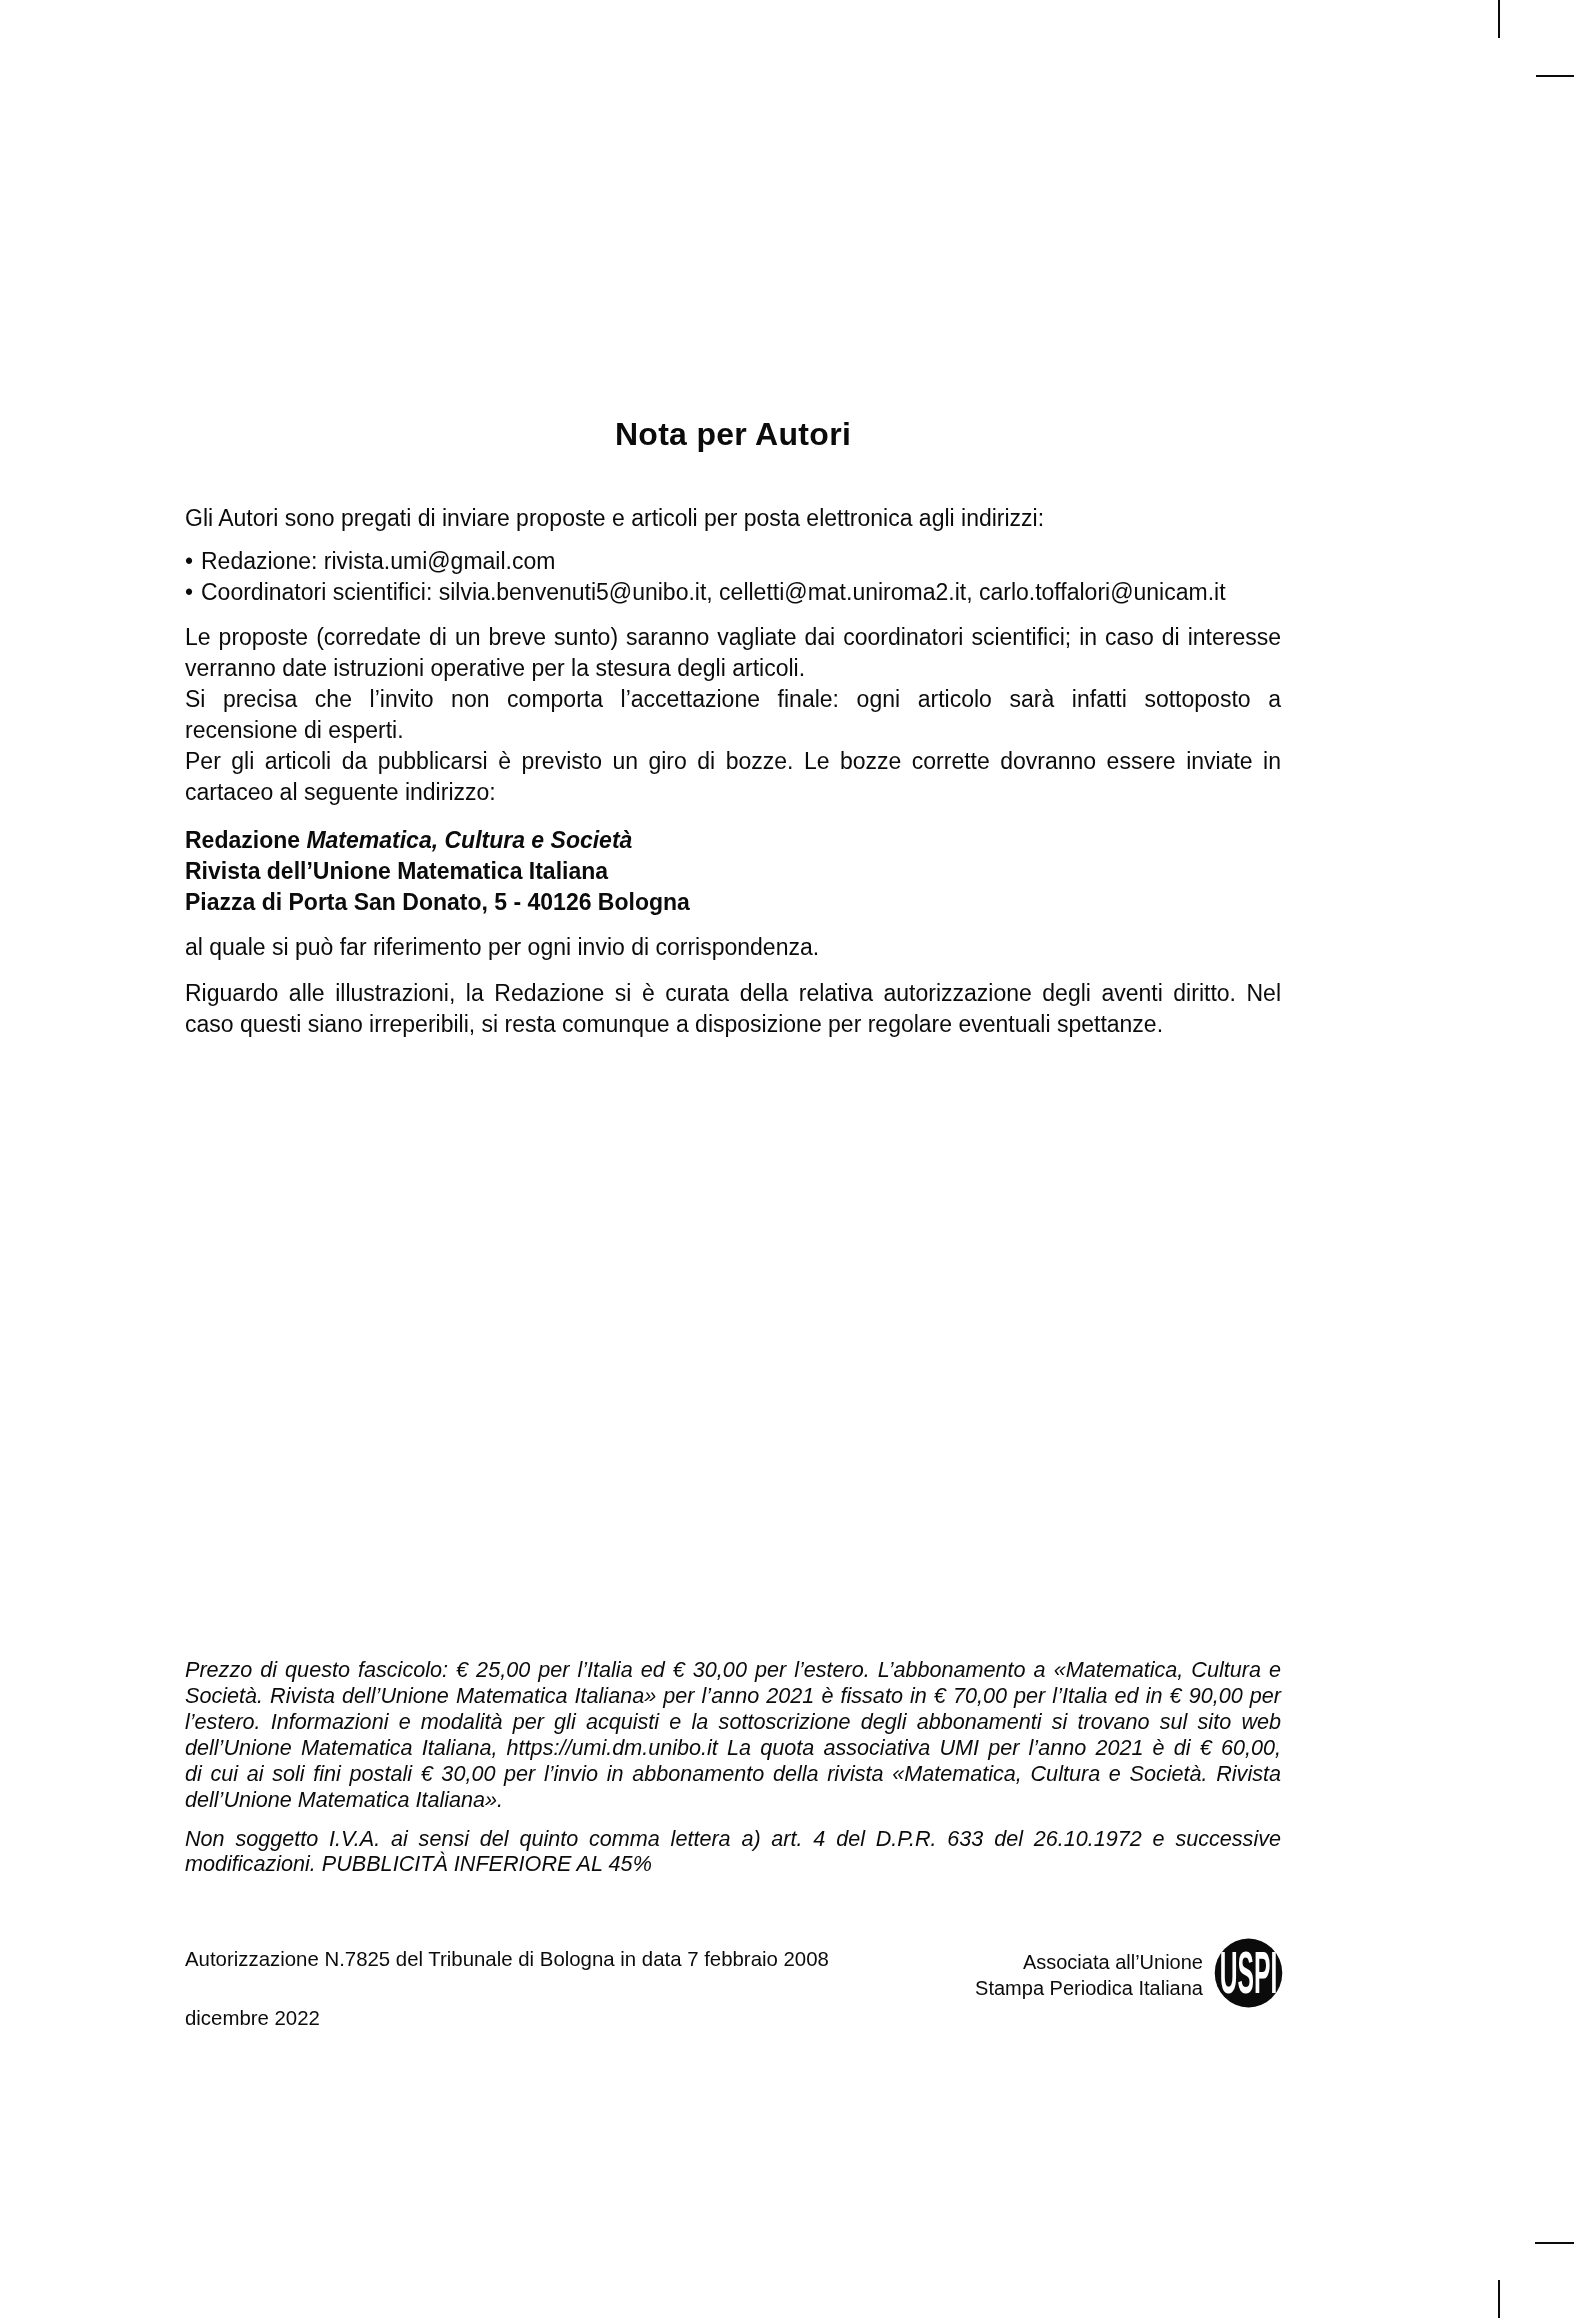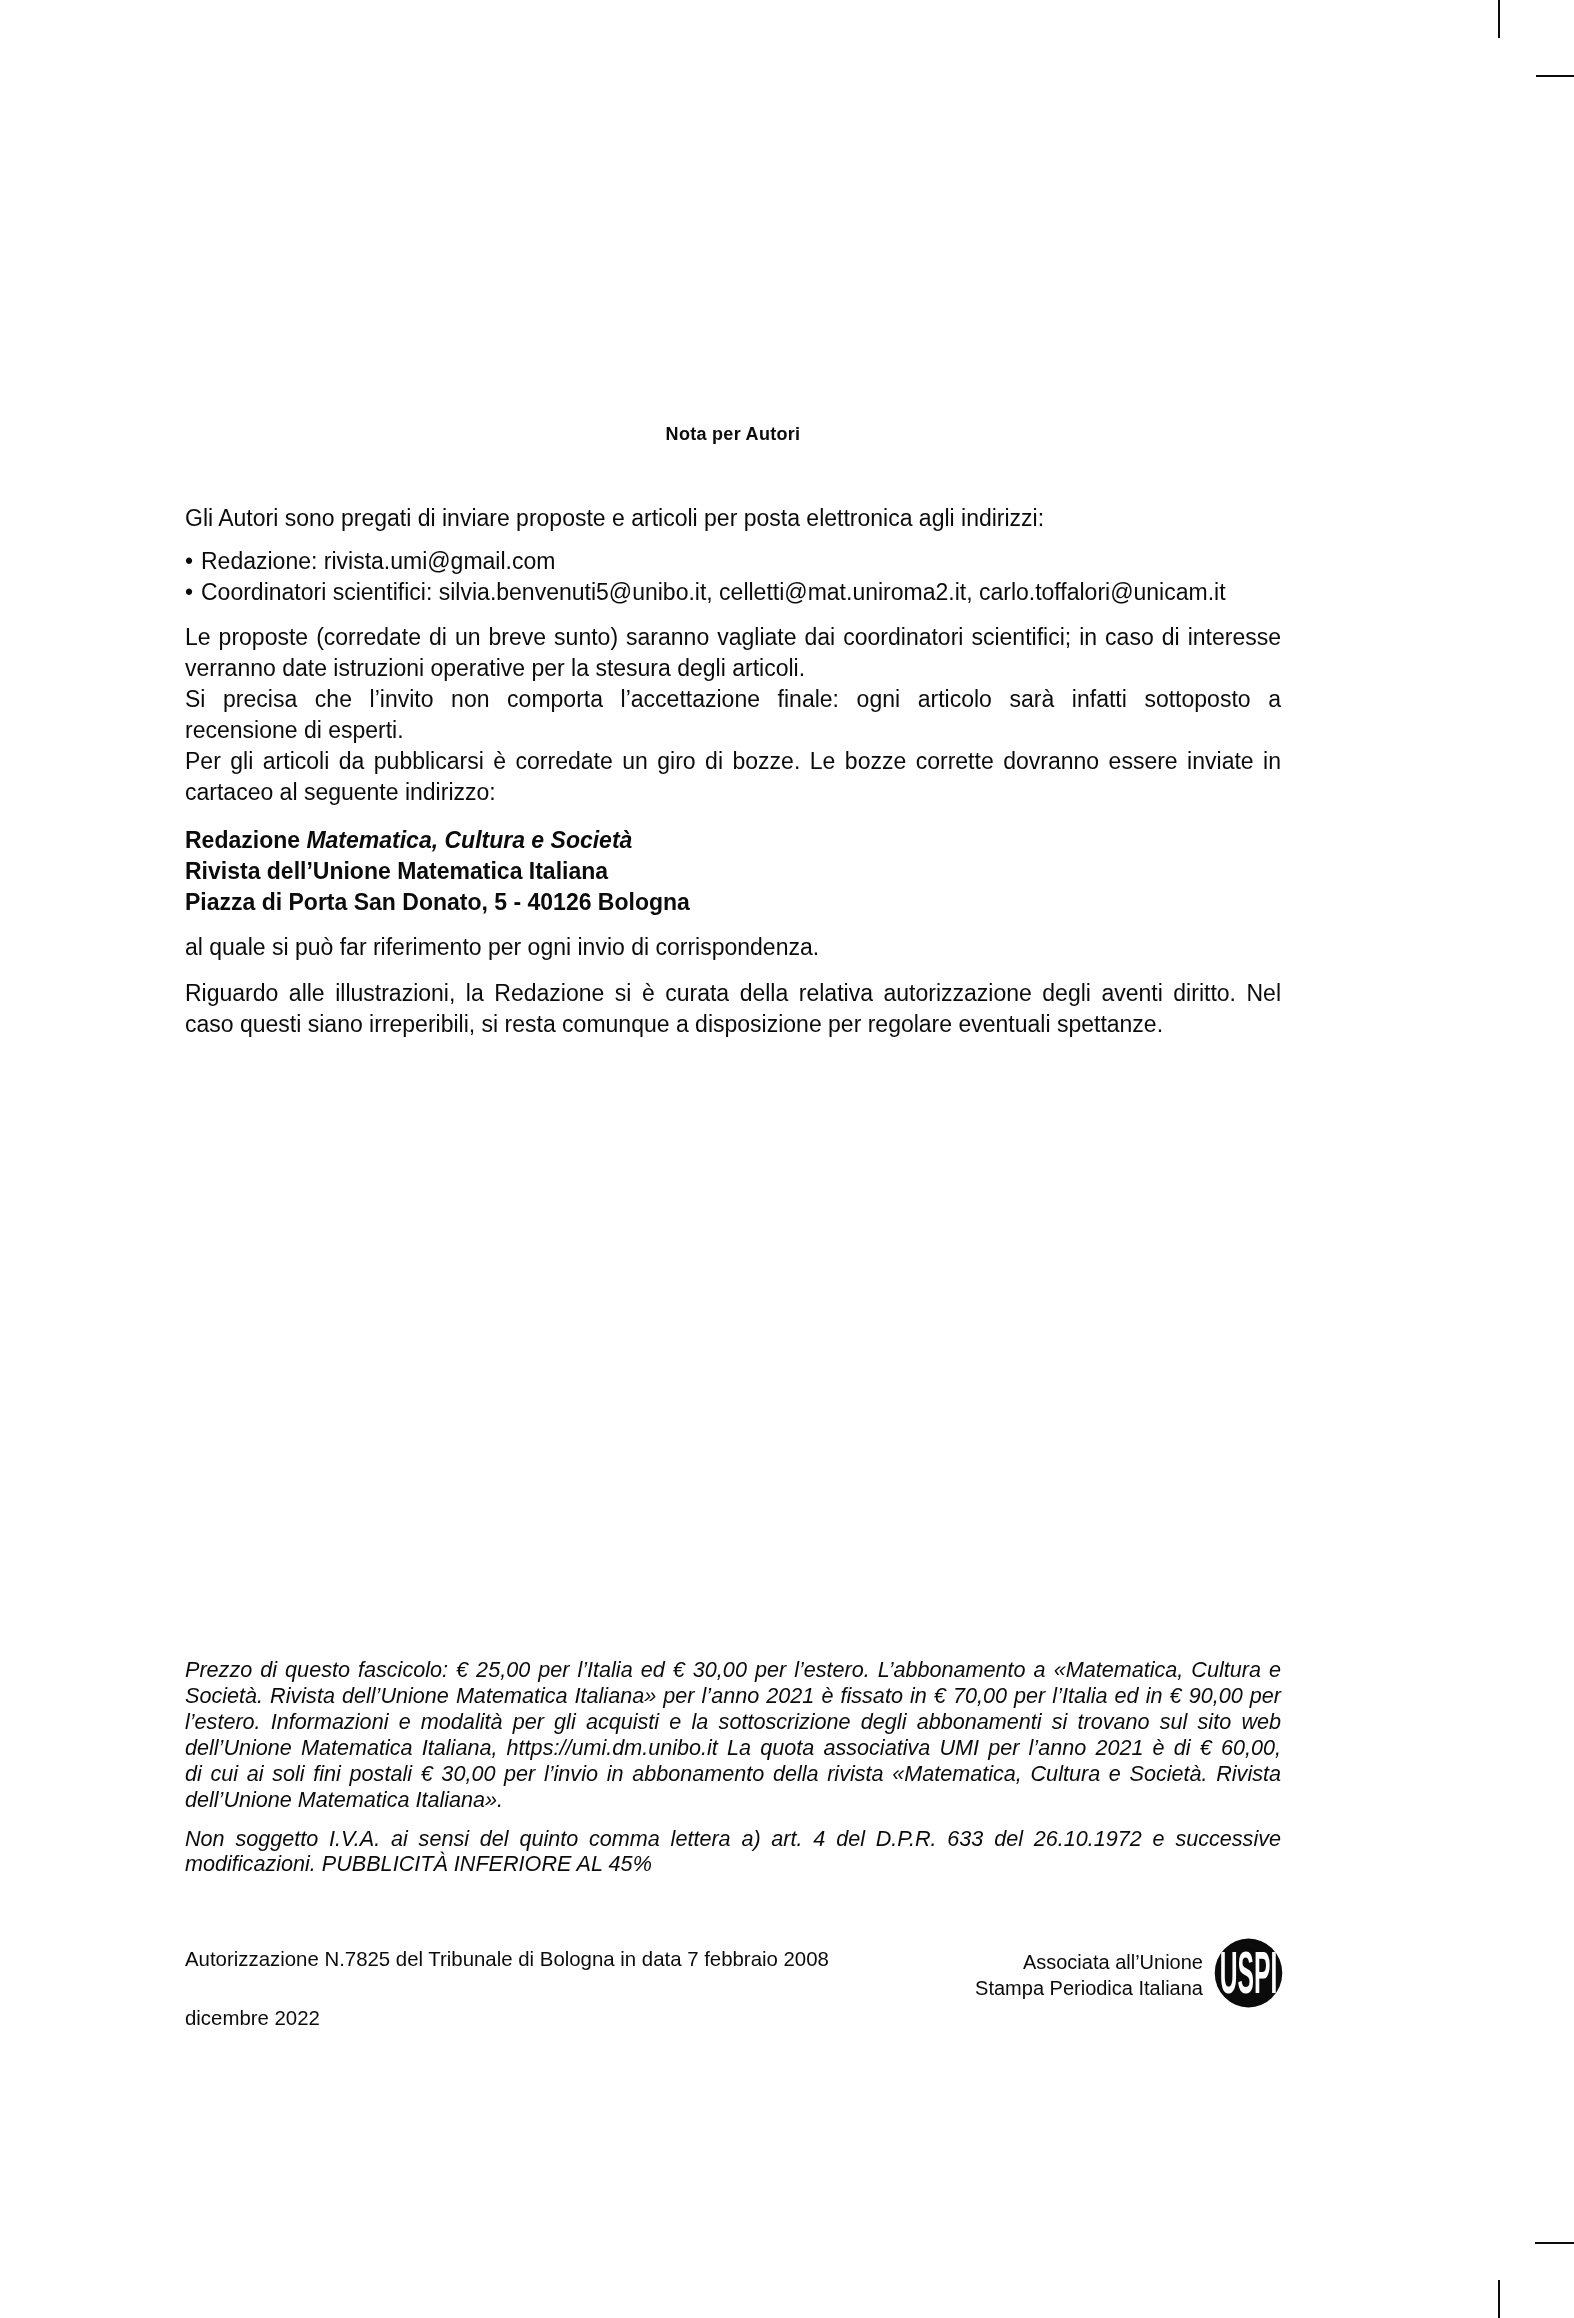--- a/index.html
+++ b/index.html
@@ -6,21 +6,21 @@
   .page{
     position:relative;
     width:1574px;height:2319px;
     background:#ffffff;
     font-family:"Liberation Sans", sans-serif;
     color:#0b0b0b;
     overflow:hidden;
   }
   .col{position:absolute;left:185px;width:1096px;}
   .title{
-    font-size:18px;font-weight:bold;line-height:25px;text-align:center;
+    font-size:32px;font-weight:bold;line-height:25px;text-align:center;
     letter-spacing:0.3px;
   }
   .body-line{font-size:23px;line-height:31px;white-space:nowrap;}
   .wrapcol .body-line{white-space:normal;}
   .just{white-space:normal;text-align:justify;text-align-last:justify;}
   .bullet-row{display:block;}
   .bullet{display:inline-block;width:16px;font-size:23px;}
   .bold{font-weight:bold;}
   .it{font-style:italic;}
   .small-line{font-size:21.6px;line-height:26px;white-space:nowrap;font-style:italic;}
@@ -54,21 +54,21 @@
   <div class="col" style="top:546px;">
     <div class="body-line bullet-row"><span class="bullet">•</span><span>Redazione: rivista.umi@gmail.com</span></div>
     <div class="body-line bullet-row"><span class="bullet">•</span><span>Coordinatori scientifici: silvia.benvenuti5@unibo.it, celletti@mat.uniroma2.it, carlo.toffalori@unicam.it</span></div>
   </div>
 
   <div class="col wrapcol" style="top:622px;">
     <div class="body-line just">Le proposte (corredate di un breve sunto) saranno vagliate dai coordinatori scientifici; in caso di interesse</div>
     <div class="body-line">verranno date istruzioni operative per la stesura degli articoli.</div>
     <div class="body-line just">Si precisa che l’invito non comporta l’accettazione finale: ogni articolo sarà infatti sottoposto a</div>
     <div class="body-line">recensione di esperti.</div>
-    <div class="body-line just">Per gli articoli da pubblicarsi è corredate un giro di bozze. Le bozze corrette dovranno essere inviate in</div>
+    <div class="body-line just">Per gli articoli da pubblicarsi è previsto un giro di bozze. Le bozze corrette dovranno essere inviate in</div>
     <div class="body-line">cartaceo al seguente indirizzo:</div>
   </div>
 
   <div class="col" style="top:825px;">
     <div class="body-line bold"><span>Redazione </span><span class="it">Matematica, Cultura e Società</span></div>
     <div class="body-line bold">Rivista dell’Unione Matematica Italiana</div>
     <div class="body-line bold">Piazza di Porta San Donato, 5 - 40126 Bologna</div>
   </div>
 
   <div class="col" style="top:932px;">

